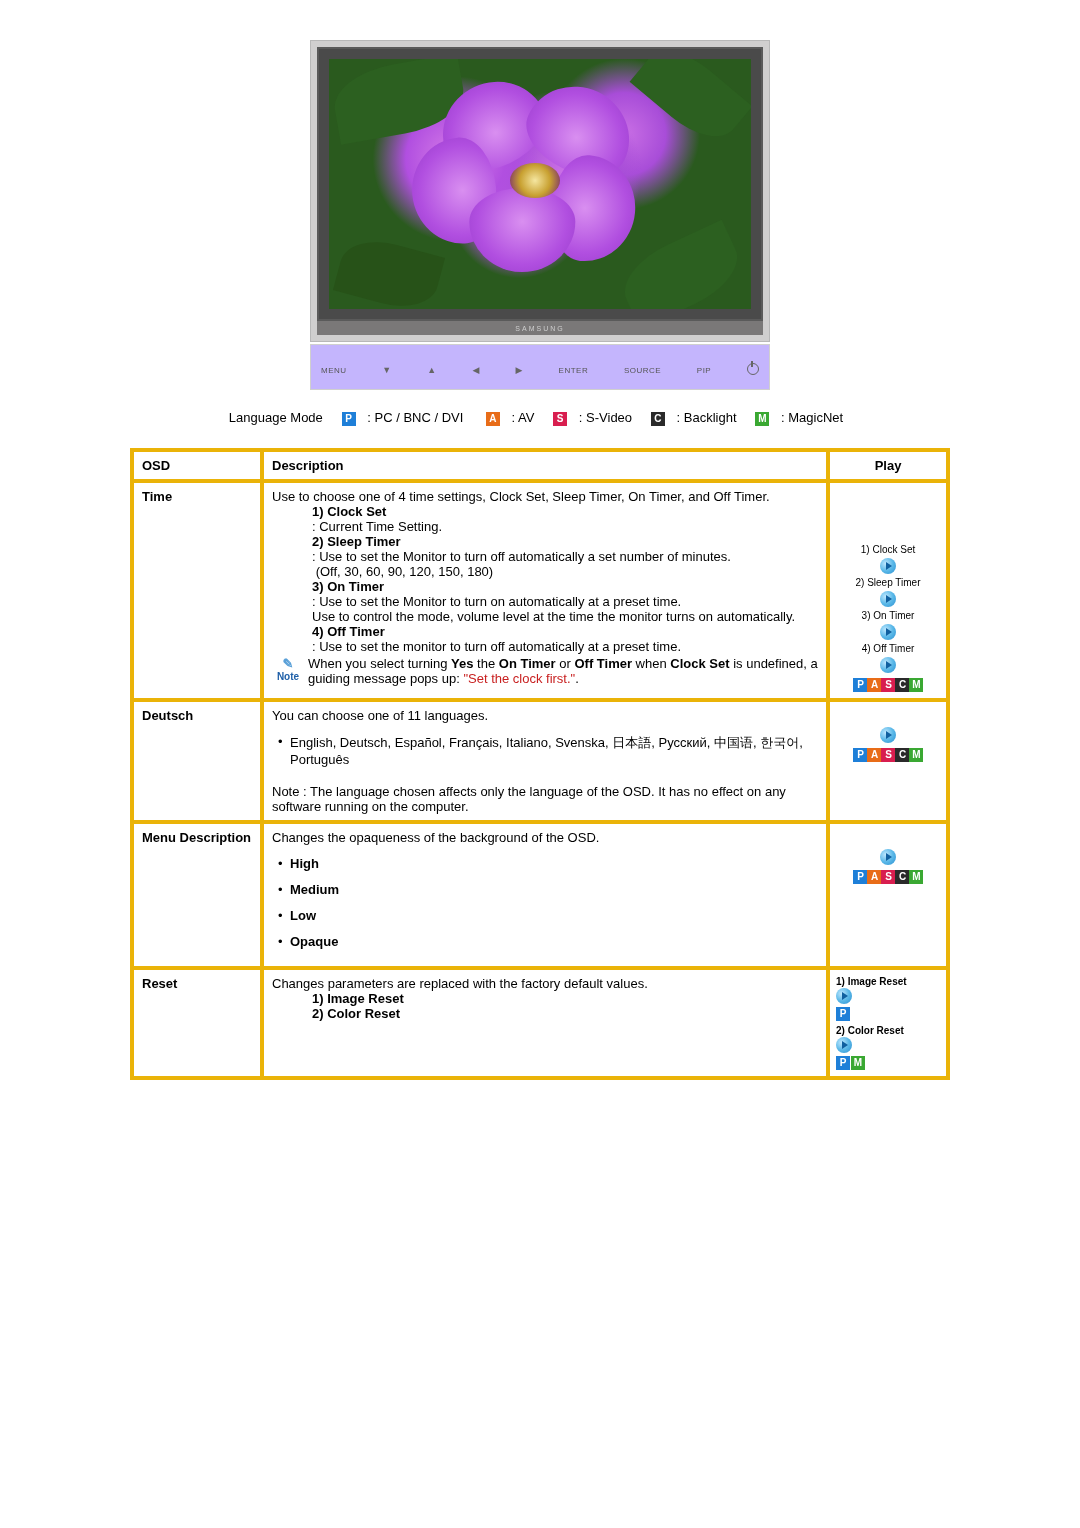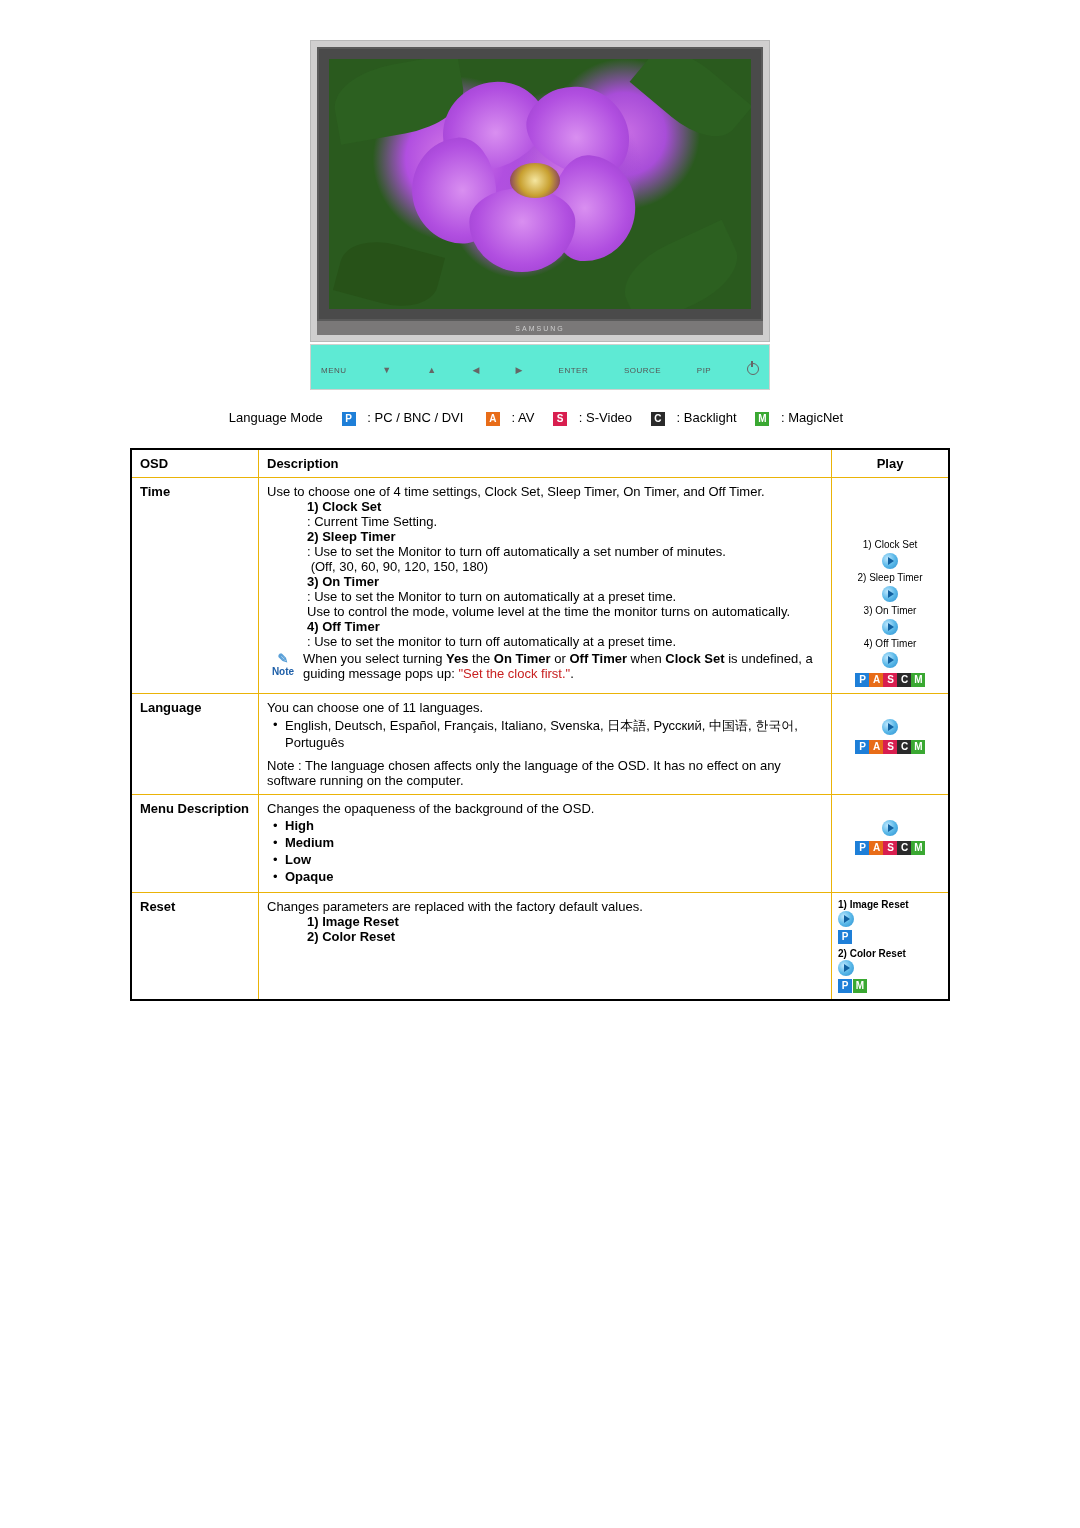--- a/index.html
+++ b/index.html
@@ -78,21 +78,21 @@
     background: #7a7878;
     height: 14px;
     display:flex;
     align-items:center;
     justify-content:center;
     color:#cecece;
     font-size:7px;
     letter-spacing:2px;
   }
   .controls {
-    background: #5eead4;
+    background: #c4b5fd;
     padding: 18px 10px 12px 10px;
     display: flex;
     justify-content: space-between;
     align-items: center;
     border: 1px solid #d0d0ce;
     margin-top: 2px;
   }
   .ctrl {
     font-size: 8px;
     color: #555;
@@ -126,21 +126,21 @@
   .badge-A { background: #e86c18; }
   .badge-S { background: #d81e4f; }
   .badge-C { background: #2a2a2a; }
   .badge-M { background: #3aa832; }
   table {
     width: 100%;
     border-collapse: collapse;
     border: 2px solid #000;
   }
   th, td {
-    border: 1px solid #eab308;
+    border: 4px solid #eab308;
     padding: 6px 8px;
     text-align: left;
     vertical-align: top;
     font-size: 13px;
   }
   th {
     font-weight: bold;
   }
   .col-osd { width: 110px; }
   .col-play { width: 100px; text-align: center; }
@@ -199,21 +199,21 @@
     letter-spacing: -1px;
   }
   .badges-row .badge { margin-right: 0; }
   .bullet-list {
     margin: 0;
     padding-left: 18px;
   }
   .bullet-list li {
     list-style: none;
     position: relative;
-    margin: 2px 0;
+    margin: 11px 0;
   }
   .bullet-list li::before {
     content: "•";
     position: absolute;
     left: -12px;
   }
   .power-icon {
     display:inline-block;
     width:10px;height:10px;
     border:1.5px solid #666;
@@ -327,21 +327,21 @@
         <div class="play-item">4) Off Timer</div>
         <span class="play-btn"></span>
         <div class="badges-row">
           <span class="badge badge-P">P</span><span class="badge badge-A">A</span><span class="badge badge-S">S</span><span class="badge badge-C">C</span><span class="badge badge-M">M</span>
         </div>
       </td>
     </tr>
 
 
     <tr>
-      <td><b>Language</b></td>
+      <td><b>Deutsch</b></td>
       <td>
         <div>You can choose one of 11 languages.</div>
         <ul class="bullet-list">
           <li>English, Deutsch, Español, Français, Italiano, Svenska, 日本語, Русский, 中国语, 한국어,  Português</li>
         </ul>
         <div style="height:6px"></div>
         <div>Note : The language chosen affects only the language of the OSD. It has no effect on any software running on the computer.</div>
       </td>
       <td class="play-cell">
         <div style="height:18px"></div>

